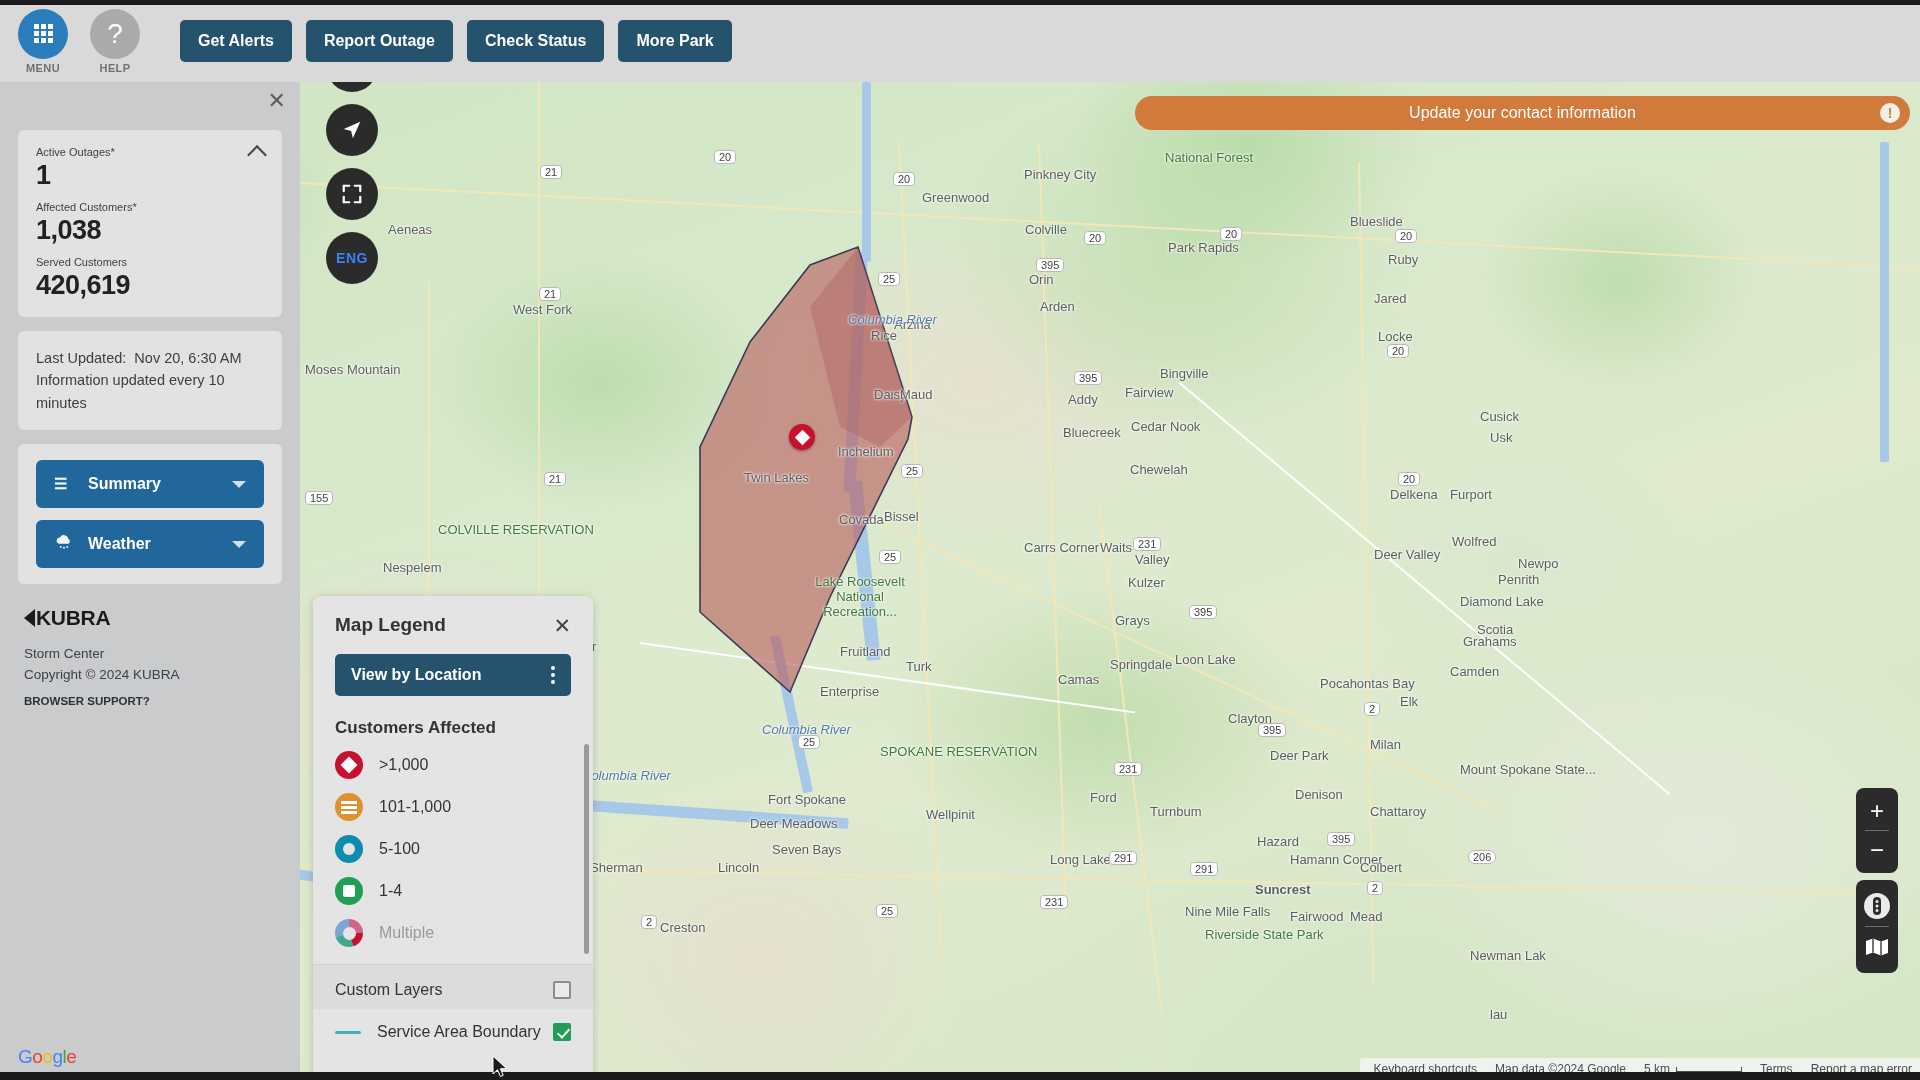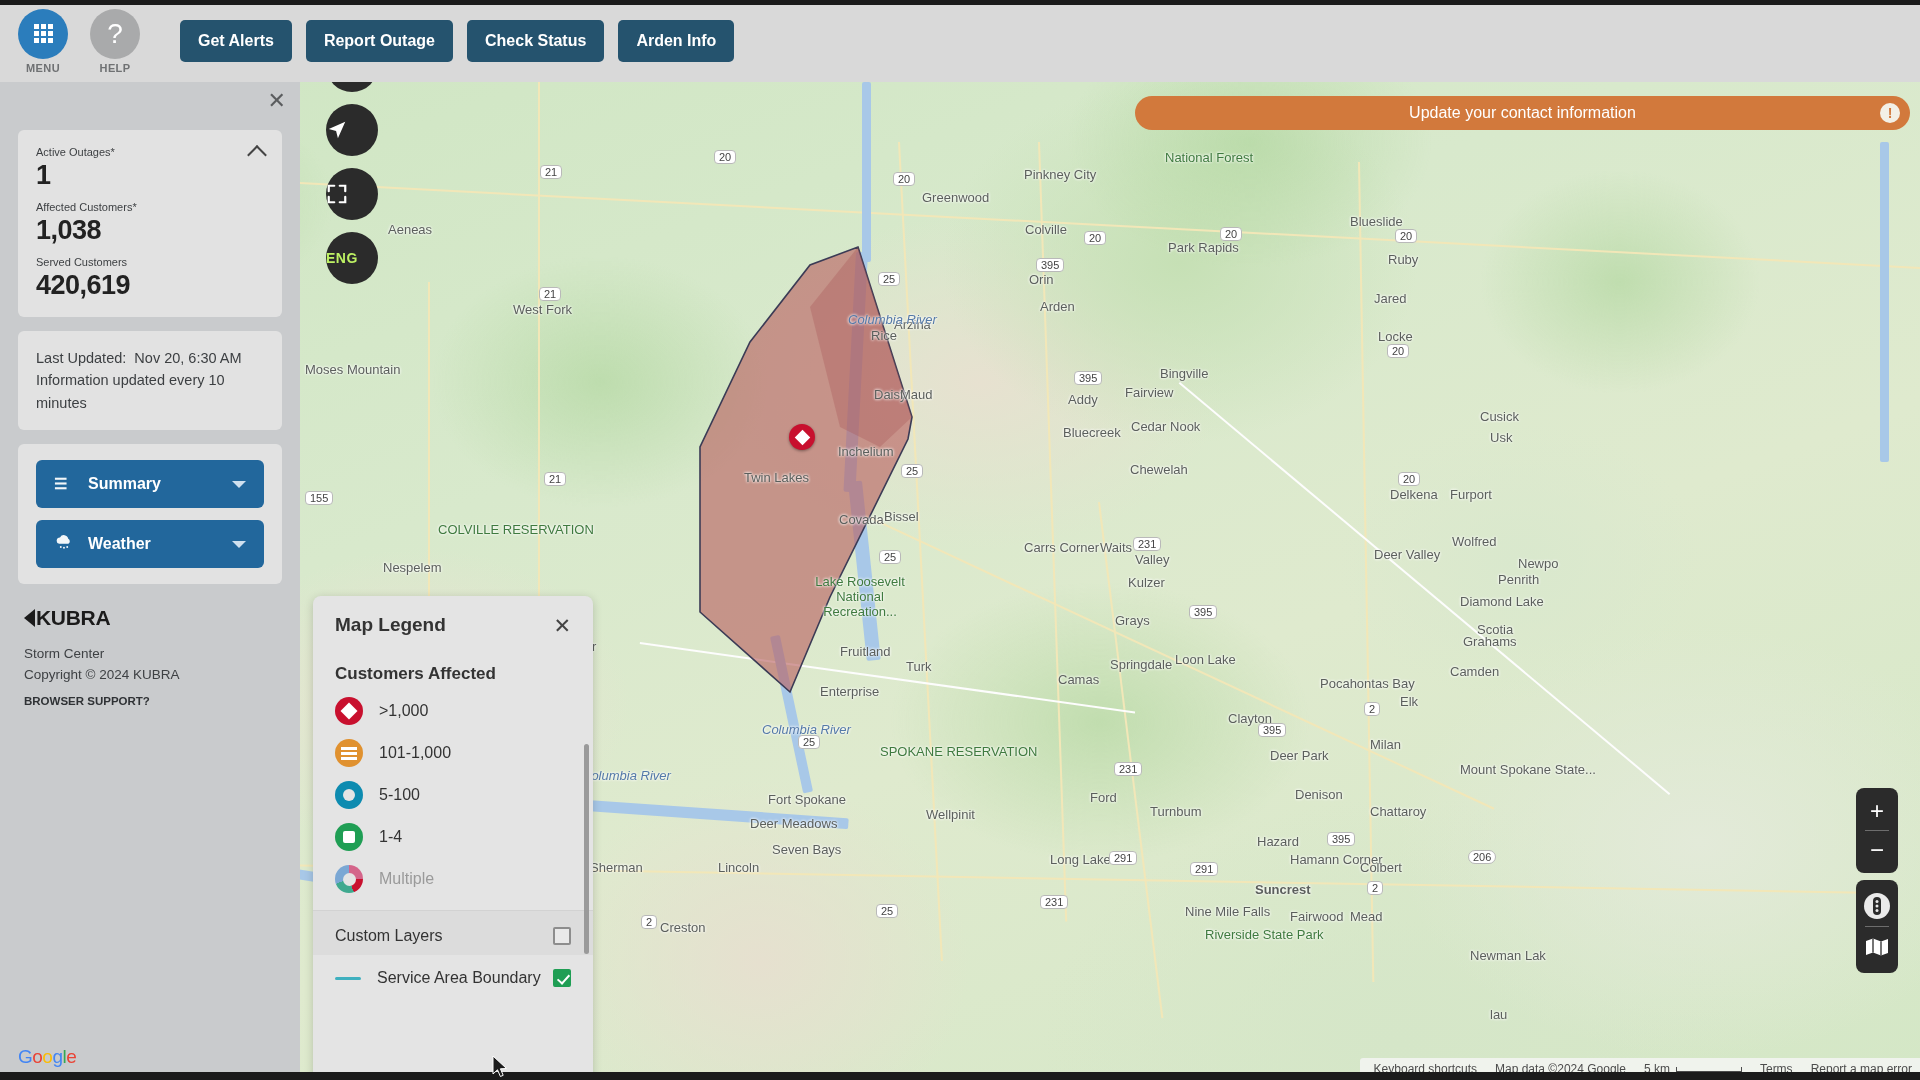--- a/index.html
+++ b/index.html
@@ -147,22 +147,22 @@
     border-right:11px solid #1b1b1b; margin-right:1px;
   }
   .kubra-text { font-size:21px; font-weight:bold; color:#1b1b1b; letter-spacing:-0.3px;}
   .footer-txt { margin: 14px 0 0 24px; font-size: 13.5px; color: #3e4144; line-height: 1.5; }
   .browser-support { margin: 10px 0 0 24px; font-size: 11.5px; font-weight: bold; color:#2f3235; cursor:pointer; }
 
   
   .map-ctrl-col { position:absolute; left: 326px; top: 40px; z-index: 30; }
   .map-ctrl {
     width: 52px; height: 52px; border-radius: 50%; background: #2b2b2b;
-    display:flex; align-items:center; justify-content:flex-start; margin-bottom: 12px;
-    cursor:pointer; color:#bef264;
+    display:flex; align-items:center; justify-content:center; margin-bottom: 12px;
+    cursor:pointer; color:#3b82f6;
   }
   .map-ctrl.lang { font-size: 14px; font-weight: bold; letter-spacing: .5px; }
 
   
   .orange-banner {
     position: absolute; top: 96px; left: 1135px; width: 775px; height: 34px;
     background: #d2793c; border-radius: 17px; display:flex; align-items:center;
     justify-content:center; color:#fff; font-size:16px; z-index: 35; cursor:pointer;
   }
   .banner-warn {
@@ -518,20 +518,28 @@
     <div class="footer-txt">Storm Center</div>
     <div class="footer-txt" style="margin-top:0">Copyright © 2024 KUBRA</div>
     <div class="browser-support">BROWSER SUPPORT?</div>
   </div>
 
   <div class="legend">
     <div class="legend-head">
       <span class="legend-title">Map Legend</span>
       <span class="legend-close">✕</span>
     </div>
+    <div class="view-by-loc">
+      <span>View by Location</span>
+      <span class="kebab">
+          <i></i>
+          <i></i>
+          <i></i>
+        </span>
+    </div>
     <div class="legend-sub">Customers Affected</div>
 
     <div class="legend-row">
       <span class="lg-ico lg-d1">
           <i></i>
         </span>
       <span>&gt;1,000</span>
     </div>
     <div class="legend-row">
       <span class="lg-ico lg-d2">
@@ -631,21 +639,21 @@
       <div class="circle-btn help-btn">
         <span class="qmark">?</span>
       </div>
       <div class="circle-label">HELP</div>
     </div>
 
     <div class="nav-group">
       <button class="nav-btn">Get Alerts</button>
       <button class="nav-btn">Report Outage</button>
       <button class="nav-btn">Check Status</button>
-      <button class="nav-btn">Arden Info</button>
+      <button class="nav-btn">More Park</button>
     </div>
 
   </div>
 
   <div class="bottom-strip"></div>
 
   <svg class="cursor-arrow" width="18" height="24" viewBox="0 0 18 24">
     <path d="M1 1 L1 19 L5.5 14.8 L8.4 21.5 L11.2 20.3 L8.4 13.8 L14.5 13.5 Z" fill="#1b1b1b" stroke="#fff" stroke-width="1"></path>
   </svg>
 

